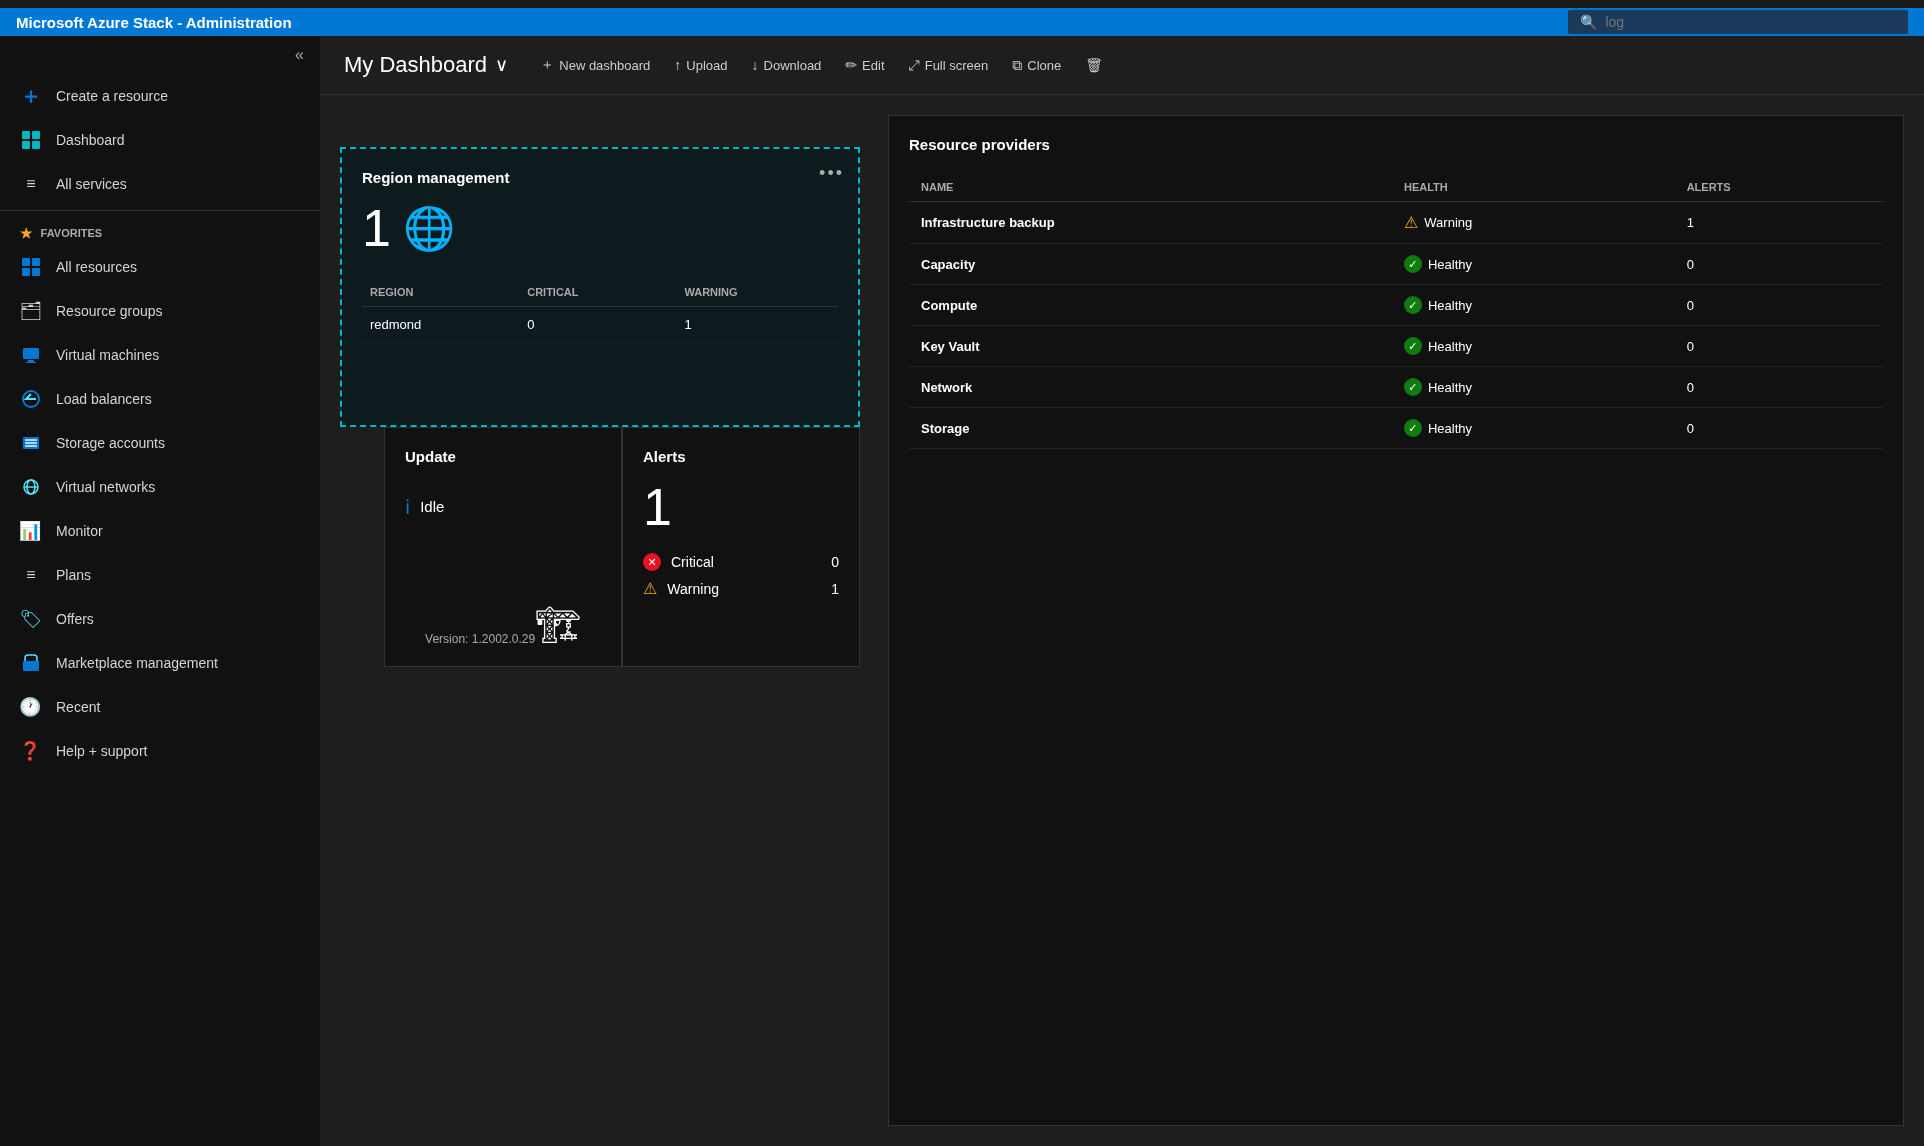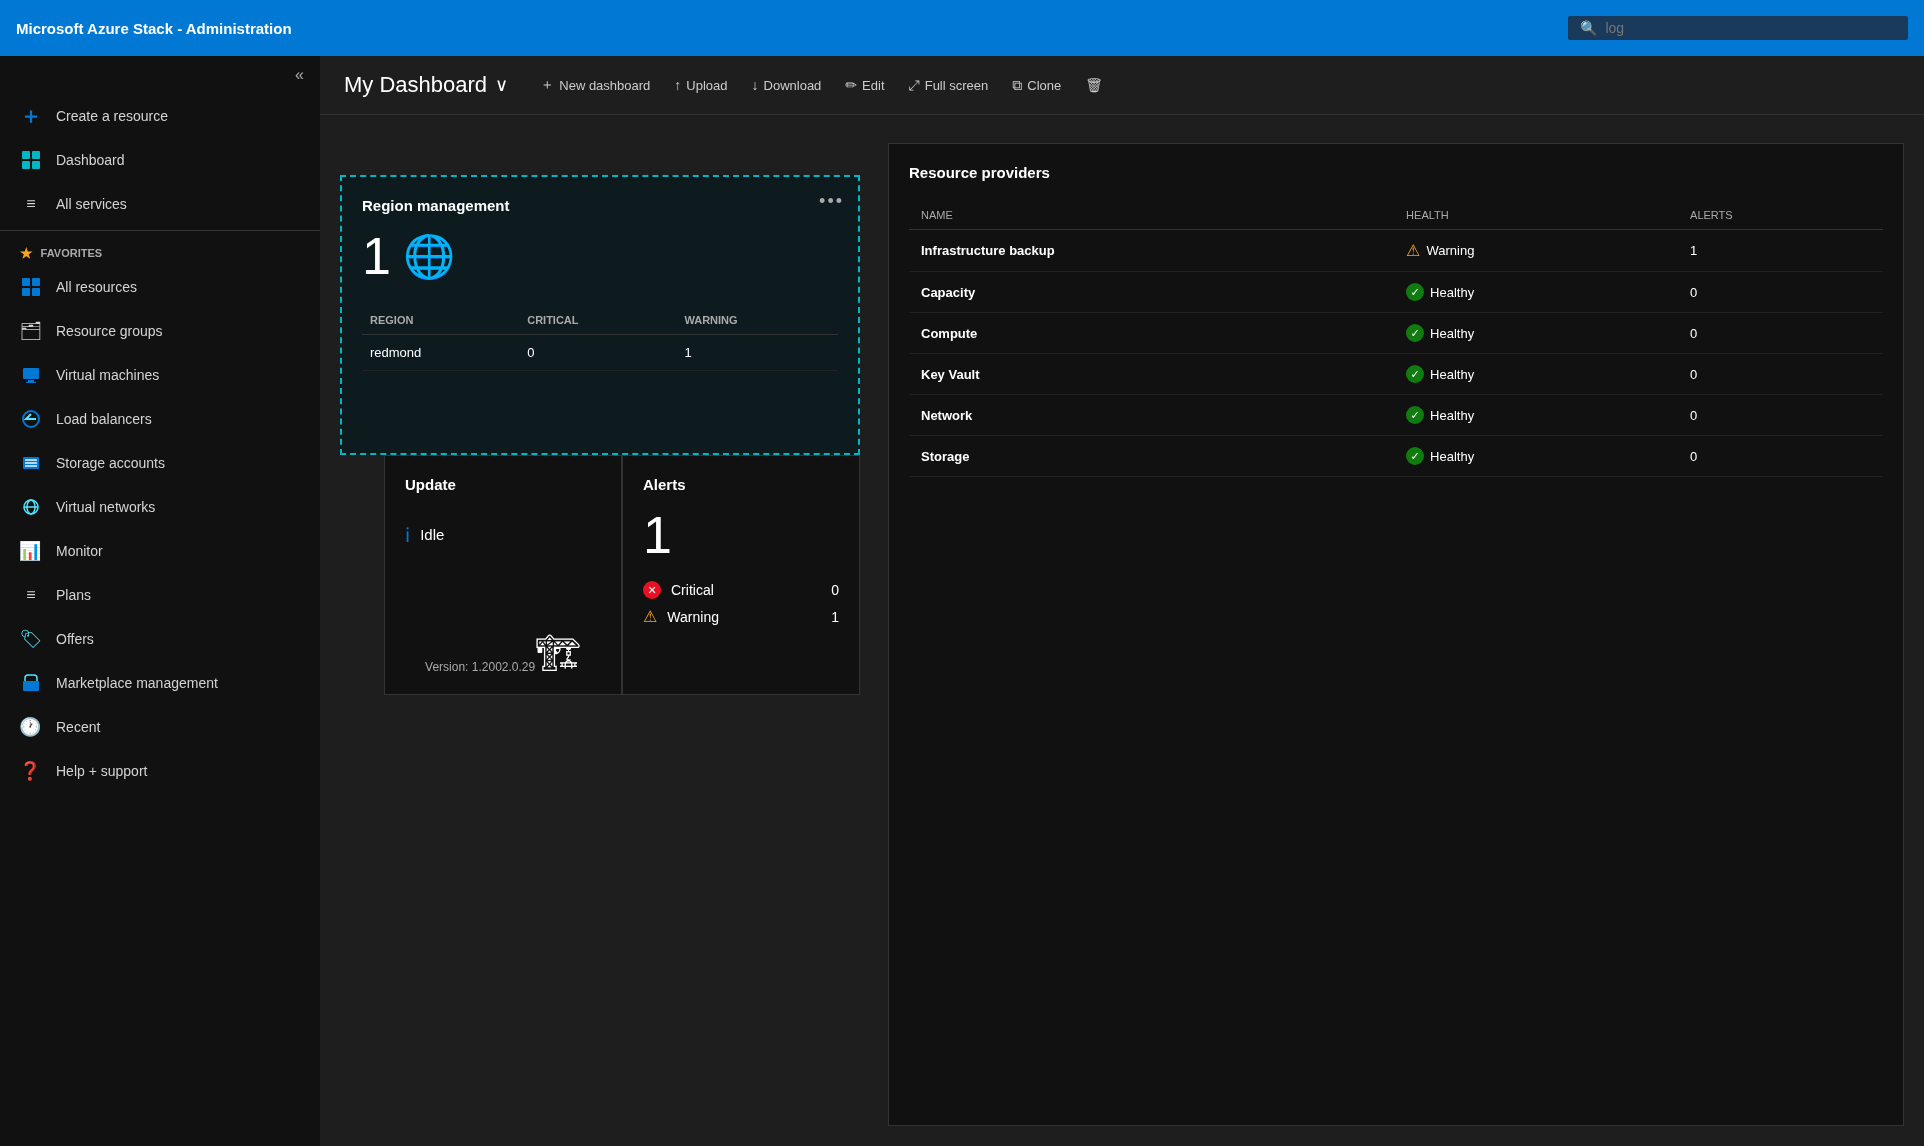--- a/index.html
+++ b/index.html
@@ -10,26 +10,27 @@
       display: flex;
       flex-direction: column;
       height: 1146px;
       width: 1924px;
       overflow: hidden;
     }
 
     
     .top-bar {
       background: #0078d4;
-      height: 56px;
+      height: 28px;
       display: flex;
       align-items: center;
       padding: 0 16px;
       flex-shrink: 0;
       justify-content: space-between;
+      margin-top: 8px;
     }
     .top-bar-title {
       font-size: 15px;
       font-weight: 600;
       color: #fff;
       white-space: nowrap;
     }
     .top-bar-search {
       display: flex;
       align-items: center;
@@ -112,21 +113,20 @@
     }
     .sidebar-section-label .star { color: #f5a623; font-size: 14px; }
 
     
     .content {
       flex: 1;
       background: #1e1e1e;
       display: flex;
       flex-direction: column;
       overflow: hidden;
-      gap: 8px;
     }
 
     
     .toolbar {
       display: flex;
       align-items: center;
       padding: 14px 24px;
       gap: 0;
       background: #1e1e1e;
       border-bottom: 1px solid #333;
@@ -268,21 +268,21 @@
 
     
     .rp-table {
       width: 100%;
       border-collapse: collapse;
       font-size: 13px;
     }
     .rp-table th {
       text-align: left;
       color: #aaa;
-      font-weight: 400;
+      font-weight: 700;
       font-size: 11px;
       text-transform: uppercase;
       padding: 8px 12px;
       border-bottom: 1px solid #333;
     }
     .rp-table td {
       padding: 11px 12px;
       color: #fff;
       border-bottom: 1px solid #222;
     }

